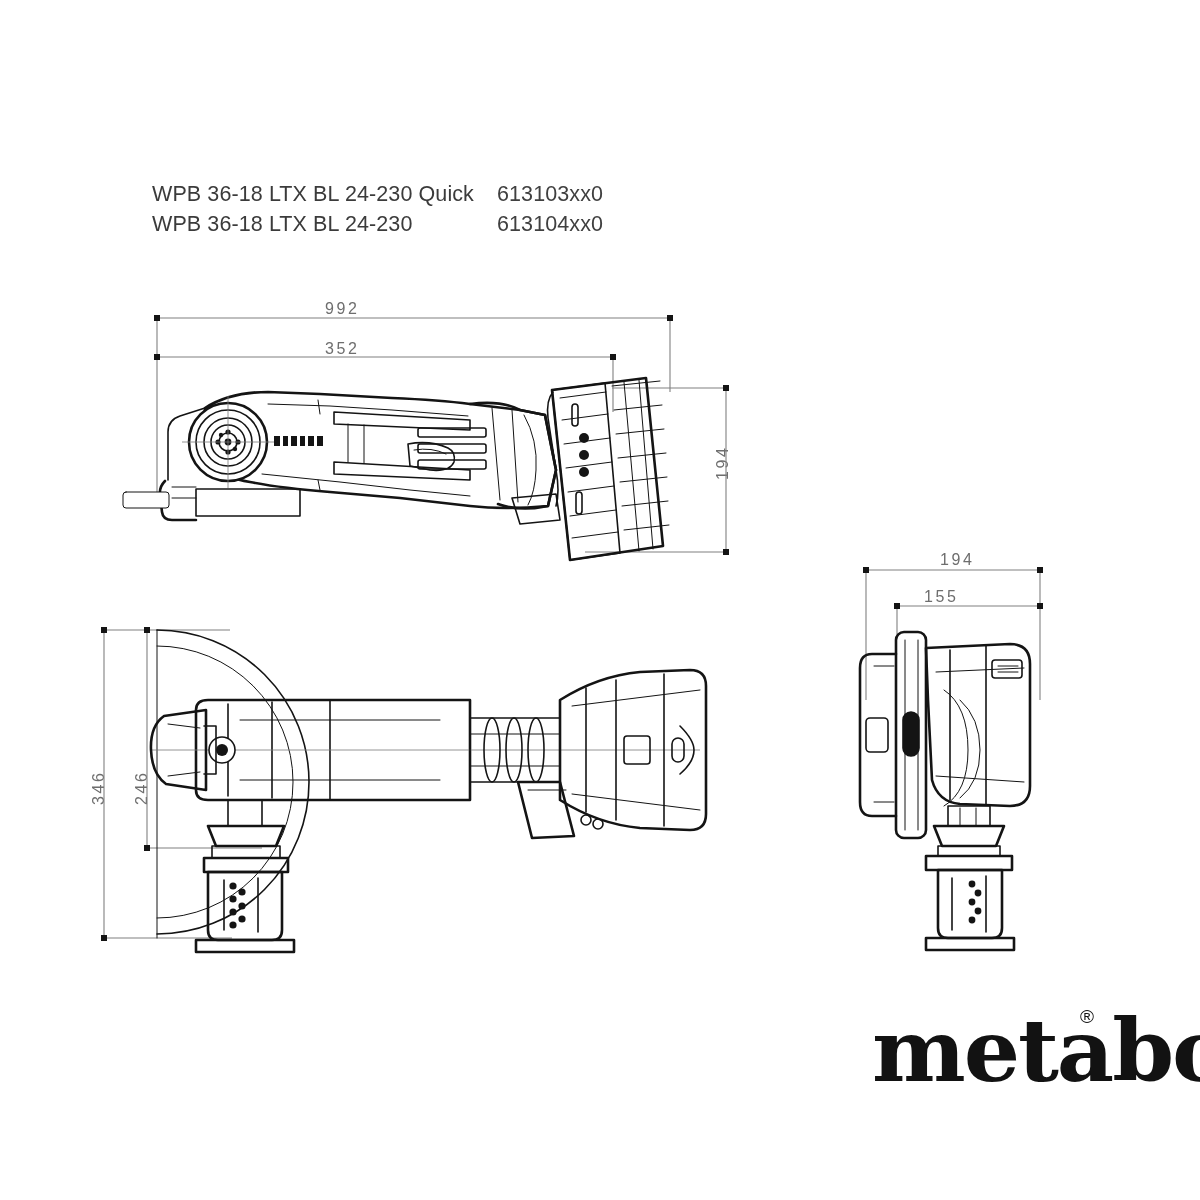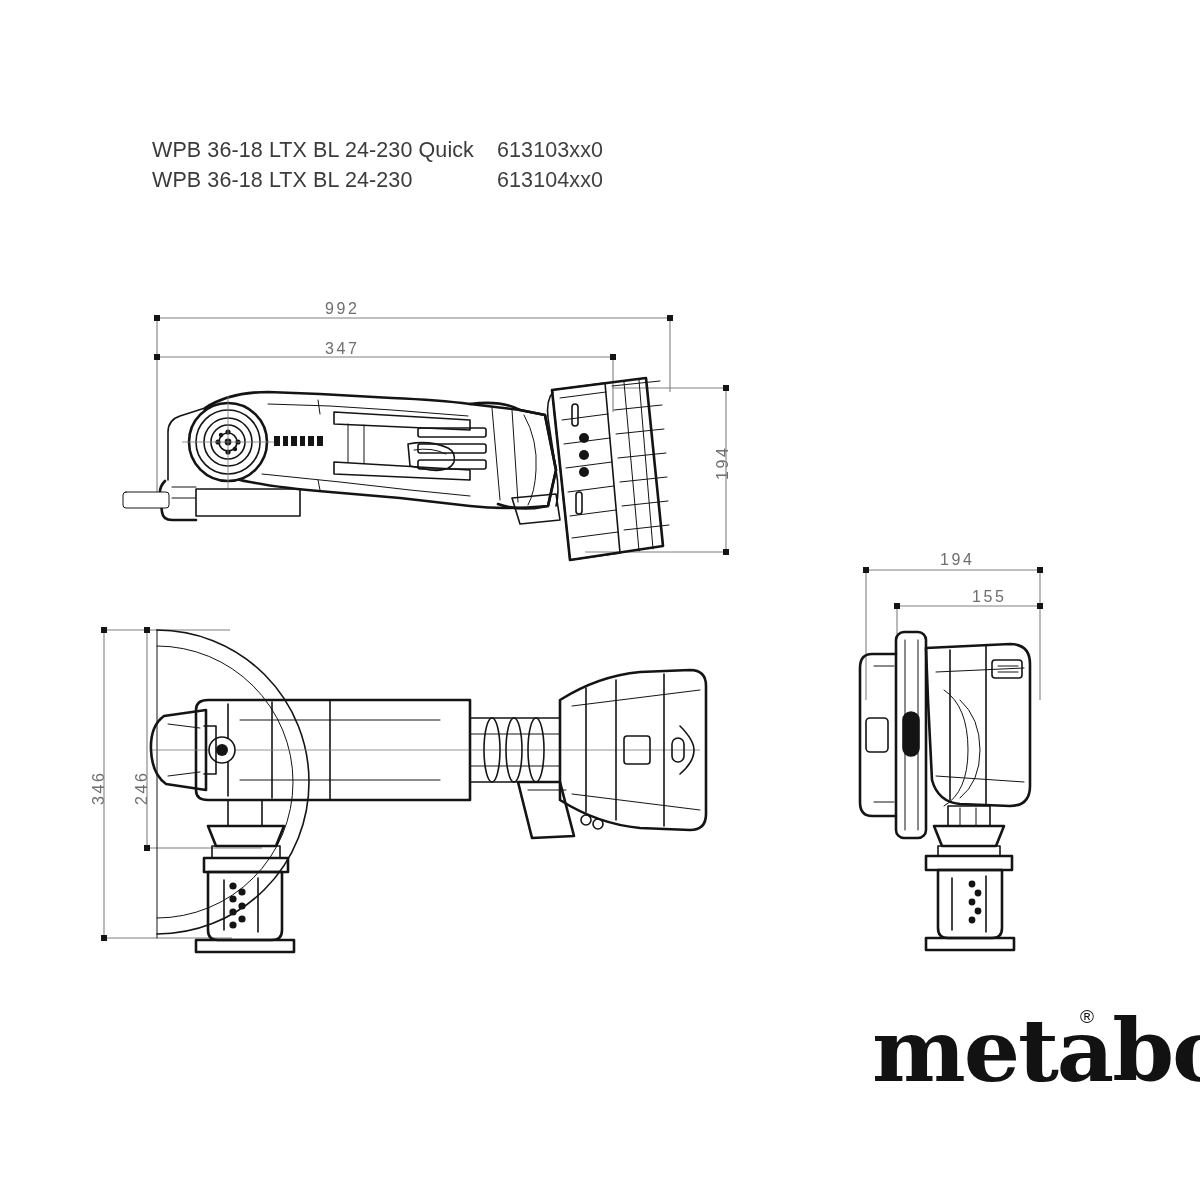--- a/index.html
+++ b/index.html
@@ -32,20 +32,21 @@
     display: flex;
     align-items: baseline;
     height: 30px;
     white-space: nowrap;
   }
   .title-name {
     width: 345px;
     font-size: 21.5px;
     color: #3b3b3b;
     letter-spacing: 0.1px;
+    margin-top: 44px;
   }
   .title-code {
     font-size: 21.5px;
     color: #404040;
     letter-spacing: 0.1px;
   }
 
   
   .dim-text {
     position: absolute;
@@ -96,28 +97,28 @@
       <span class="title-name">WPB 36-18 LTX BL 24-230 Quick</span>
       <span class="title-code">613103xx0</span>
     </div>
     <div class="title-row">
       <span class="title-name">WPB 36-18 LTX BL 24-230</span>
       <span class="title-code">613104xx0</span>
     </div>
   </div>
 
   <div class="dim-text" style="left:325px; top:300px;">992</div>
-  <div class="dim-text" style="left:325px; top:340px;">347</div>
+  <div class="dim-text" style="left:325px; top:340px;">352</div>
   <div class="dim-text vert" style="left:714px; top:480px;">194</div>
 
   <div class="dim-text vert" style="left:90px; top:805px;">346</div>
   <div class="dim-text vert" style="left:133px; top:805px;">246</div>
 
   <div class="dim-text" style="left:940px; top:551px;">194</div>
-  <div class="dim-text" style="left:972px; top:588px;">155</div>
+  <div class="dim-text" style="left:924px; top:588px;">155</div>
 
   <svg width="1200" height="1200" viewBox="0 0 1200 1200" style="position:absolute; left:0; top:0;">
 
     <defs>
       <style>
         .dl   { stroke:#808080; stroke-width:1.1; fill:none; }
         .ol   { stroke:#141414; fill:none; stroke-linejoin:round; stroke-linecap:round; }
         .ol2  { stroke:#141414; stroke-width:2.6; fill:none; stroke-linejoin:round; stroke-linecap:round; }
         .ol15 { stroke:#141414; stroke-width:1.6; fill:none; stroke-linejoin:round; stroke-linecap:round; }
         .ol1  { stroke:#141414; stroke-width:1.0; fill:none; stroke-linejoin:round; stroke-linecap:round; }

